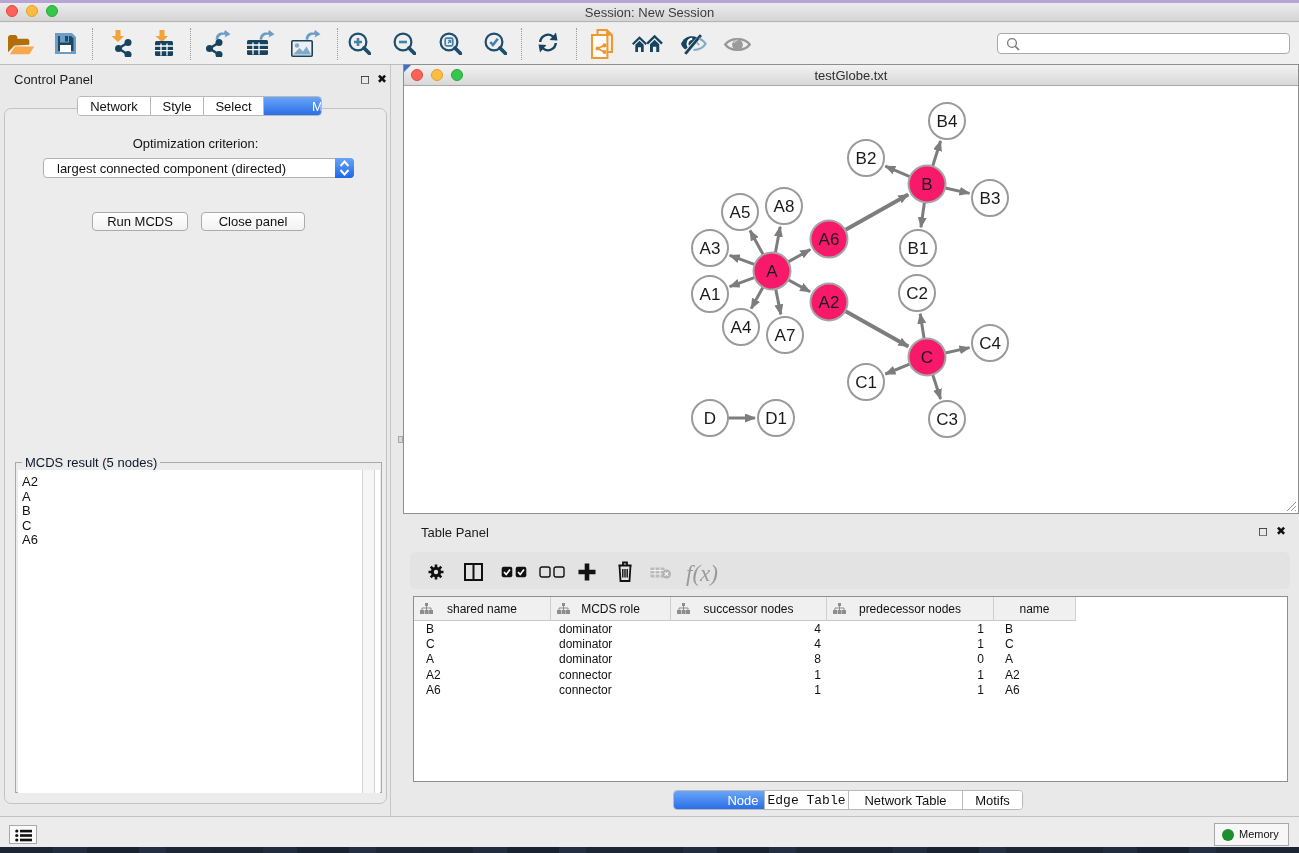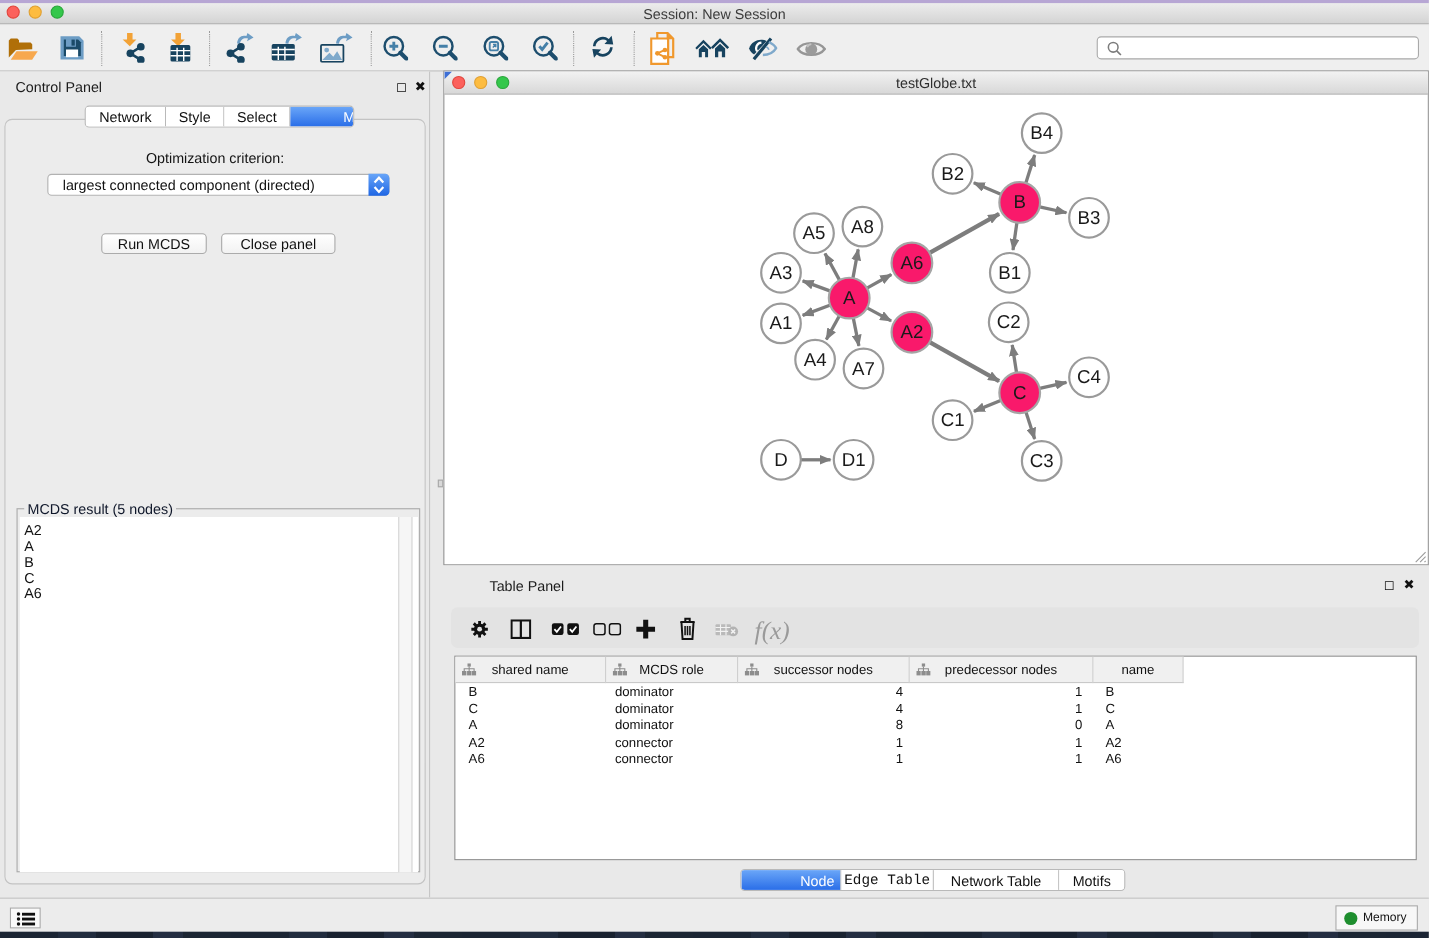--- a/index.html
+++ b/index.html
@@ -61,21 +61,21 @@
 #mcdslist .sb { position:absolute; right:5px; top:0; width:13px; height:100%;
   background:#f6f6f6; border-left:1px solid #d4d4d4; border-right:1px solid #d4d4d4; }
 #netwin { left:403px; top:64px; width:896px; height:450px;
   border:1px solid #8e8e8e; background:#fff; }
 #nettb { position:absolute; left:0; top:0; width:100%; height:21px;
   background:linear-gradient(#f2f2f2,#d8d8d8); border-bottom:1px solid #a8a8a8; }
 #nettb .title { position:absolute; left:0; right:0; top:3px; text-align:center;
   font-size:13px; color:#2e2e2e; }
 #graph { position:absolute; left:0; top:22px; }
 #tpanel { left:392px; top:514px; width:907px; height:302px; background:#e9e9e9; }
-#tpanel .phead { position:absolute; left:29px; top:11px; font-size:13px; color:#1c1c1c;margin-left:24px; }
+#tpanel .phead { position:absolute; left:29px; top:11px; font-size:13px; color:#1c1c1c; }
 #ttoolbox { position:absolute; left:18px; top:38px; width:880px; height:37px;
   background:#e3e3e3; border-radius:6px; }
 #ttable { position:absolute; left:21px; top:82px; width:875px; height:186px;
   background:#fff; border:1px solid #8e8e8e; }
 #thead { position:absolute; left:0; top:0; width:662px; height:24px;
   background:#f0f0f0; border-bottom:1px solid #c9c9c9; font-size:12px; color:#111; }
 #thead .hc { position:absolute; top:0; height:24px; border-right:1px solid #cfcfcf;
   text-align:center; line-height:24px; }
 .trow { position:absolute; left:0; width:100%; height:16px; font-size:12px; color:#111; }
 .trow span { position:absolute; top:1px; }

